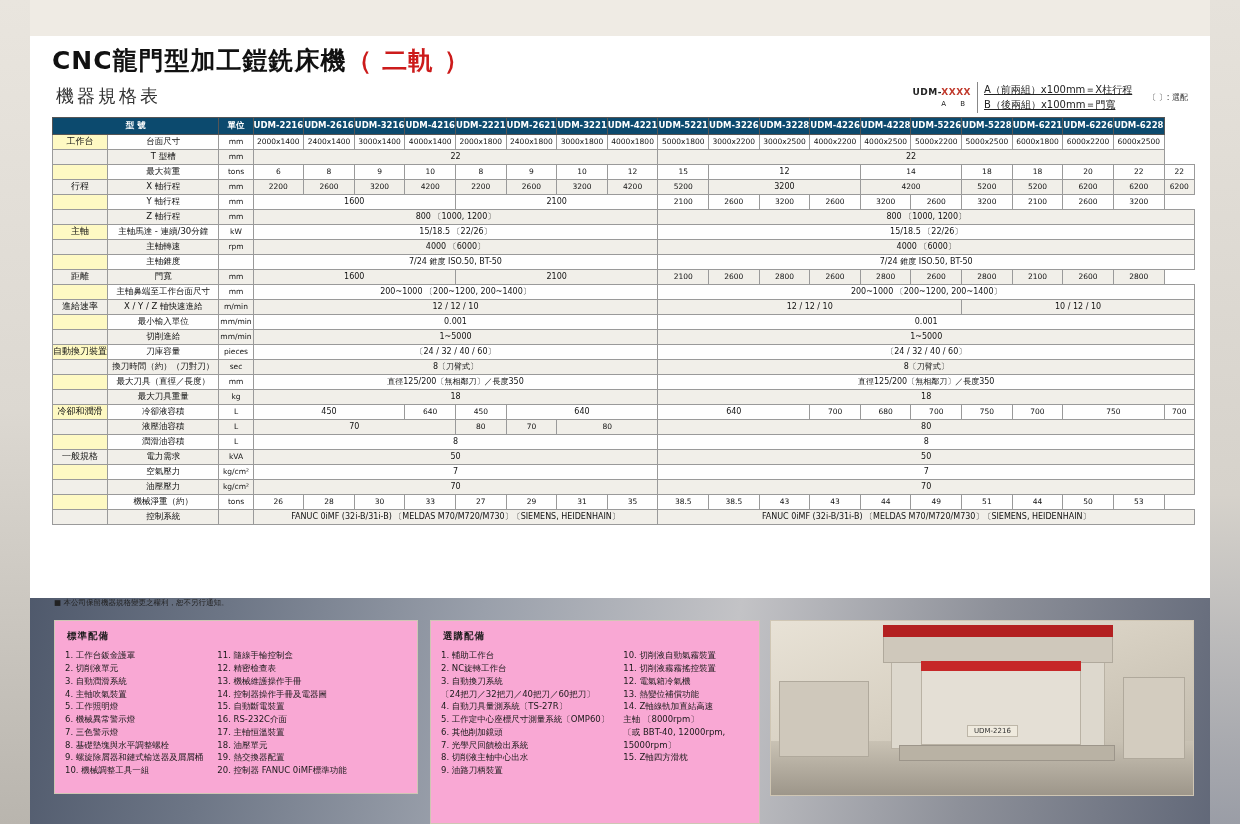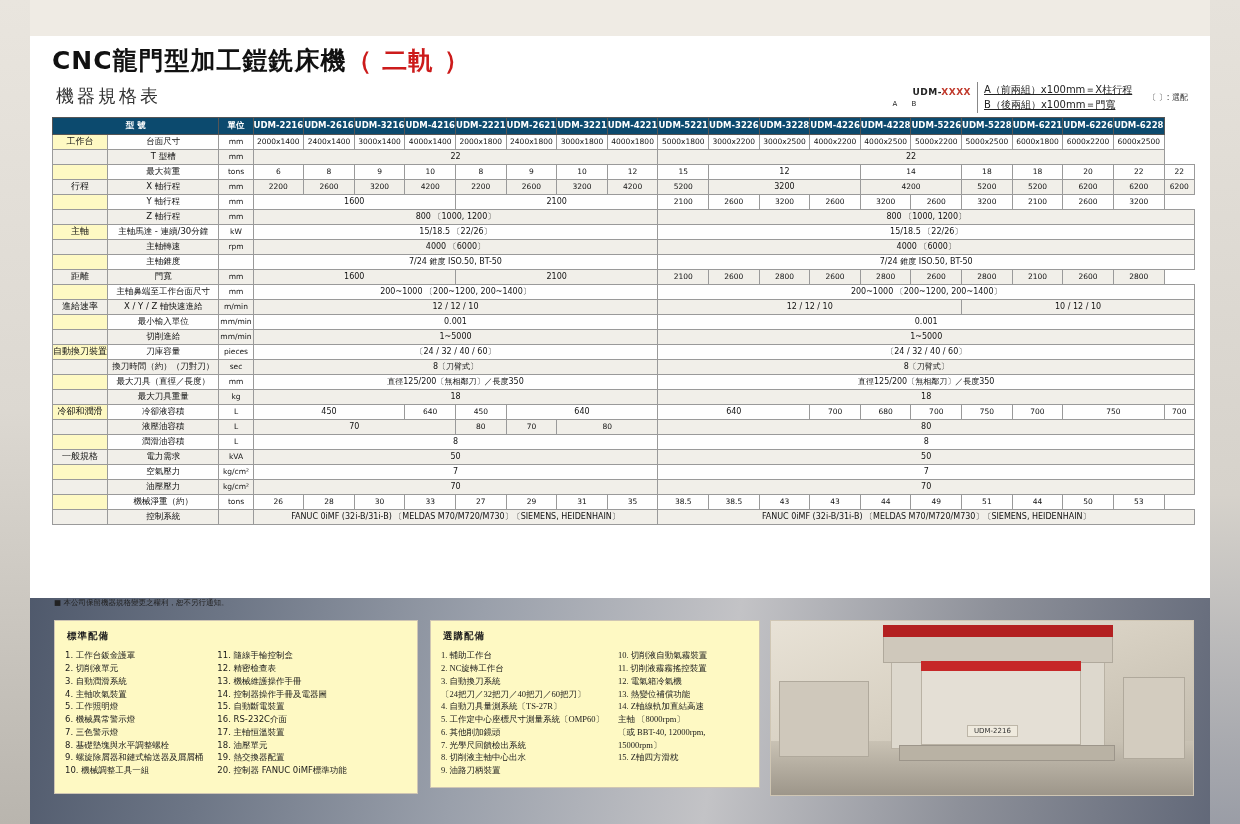--- a/index.html
+++ b/index.html
@@ -35,21 +35,21 @@
 
   
   .legend {
     position:absolute; right:46px; top:82px;
     display:flex; align-items:center; font-size:7px; color:#222;
   }
   .legend .cell { border-left:1px solid #888; padding:1px 6px; line-height:1.45; }
   .legend .cell:first-child { border-left:none; }
   .legend .code { font-weight:bold; font-size:9px; letter-spacing:.5px;margin-left:20px; }
   .legend .code .x { color:#c0392b; font-weight:bold; }
-  .legend .ab { font-size:7px; letter-spacing:6px; text-align:left; }
+  .legend .ab { font-size:7px; letter-spacing:6px; text-align:right; }
   .legend .desc { font-size:10px; white-space:nowrap;text-decoration:underline; }
   .legend .opt { font-size:8px; padding-left:10px; border-left:none; }
 
   
   .table-wrap { position:absolute; left:52px; top:117px; width:1143px; }
   table.spec { border-collapse:collapse; width:100%; font-size:8px; color:#111; }
   table.spec th, table.spec td {
     border:0.5px solid #9a9a9a; text-align:center; padding:0; height:15px;
     white-space:nowrap; line-height:1.1;
   }
@@ -63,30 +63,30 @@
   td.unit { width:36px; font-size:7.5px; }
   td.v { width:41px; font-size:7.5px; }
   tr.alt td { background:#f1efe9; }
   td.wide { font-size:8px; }
   .note {
     position:absolute; left:54px; top:598px; font-size:7.5px; color:#222;
   }
 
   
   .panel {
-    position:absolute; top:620px; background:#fef9c3;
+    position:absolute; top:620px; background:#f9a8d4;
     border:1px solid #cfc6b4; padding:8px 10px 6px 10px;
     font-size:8.5px; color:#1a1a1a; line-height:1.5;
   }
   .panel h4 { margin:0 0 6px 2px; font-size:9.5px; font-weight:bold; letter-spacing:1px; }
   .panel .cols { display:flex; gap:14px; }
   .panel ol { margin:0; padding:0; list-style:none; }
   .panel li { white-space:nowrap; }
   #std-panel { left:54px; width:364px; height:174px; }
-  #opt-panel { left:430px; width:330px; height:168px;font-family:Liberation Serif, serif; }
+  #opt-panel { left:430px; width:330px; height:204px; }
 
   
   .photo {
     position:absolute; left:770px; top:620px; width:424px; height:176px;
     background:linear-gradient(160deg,#e8e2d6 0%,#d9d2c4 40%,#bdb6a8 100%);
     border:1px solid #cfc6b4; overflow:hidden;
   }
   .photo .floor { position:absolute; left:0; bottom:0; width:100%; height:54px;
      background:linear-gradient(180deg,#c9c2b4,#9d968a); }
   .photo .col-l { position:absolute; left:120px; top:18px; width:34px; height:110px; background:#ddd8cd; border:1px solid #b9b2a4;}

